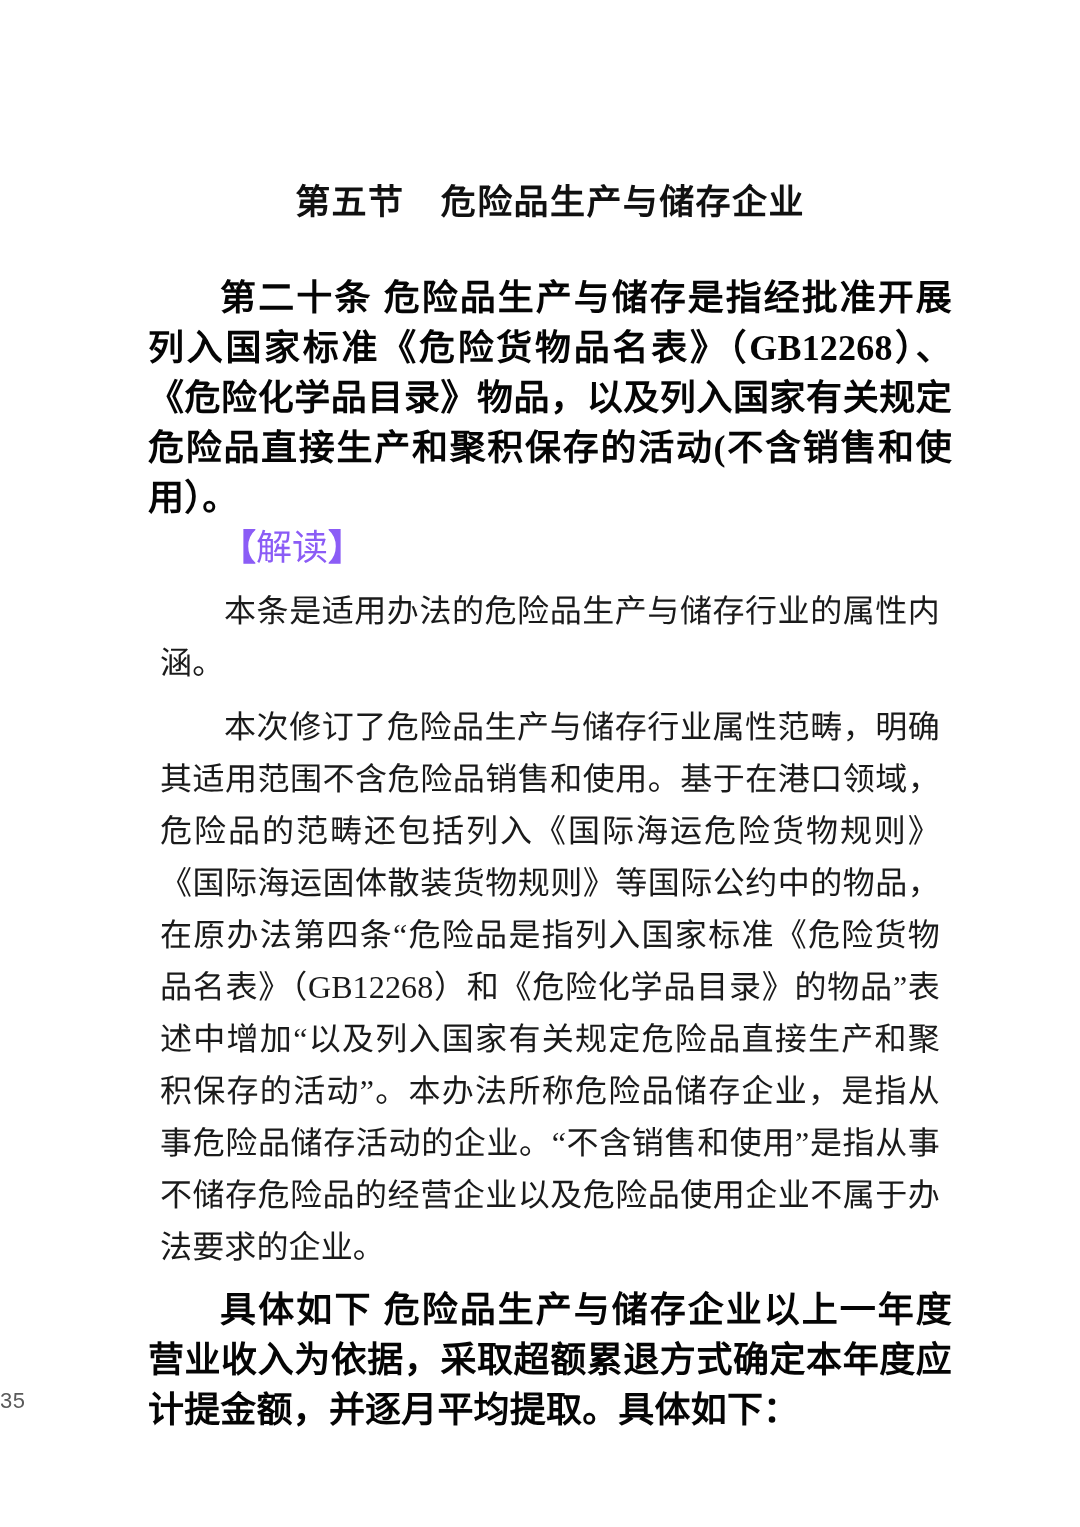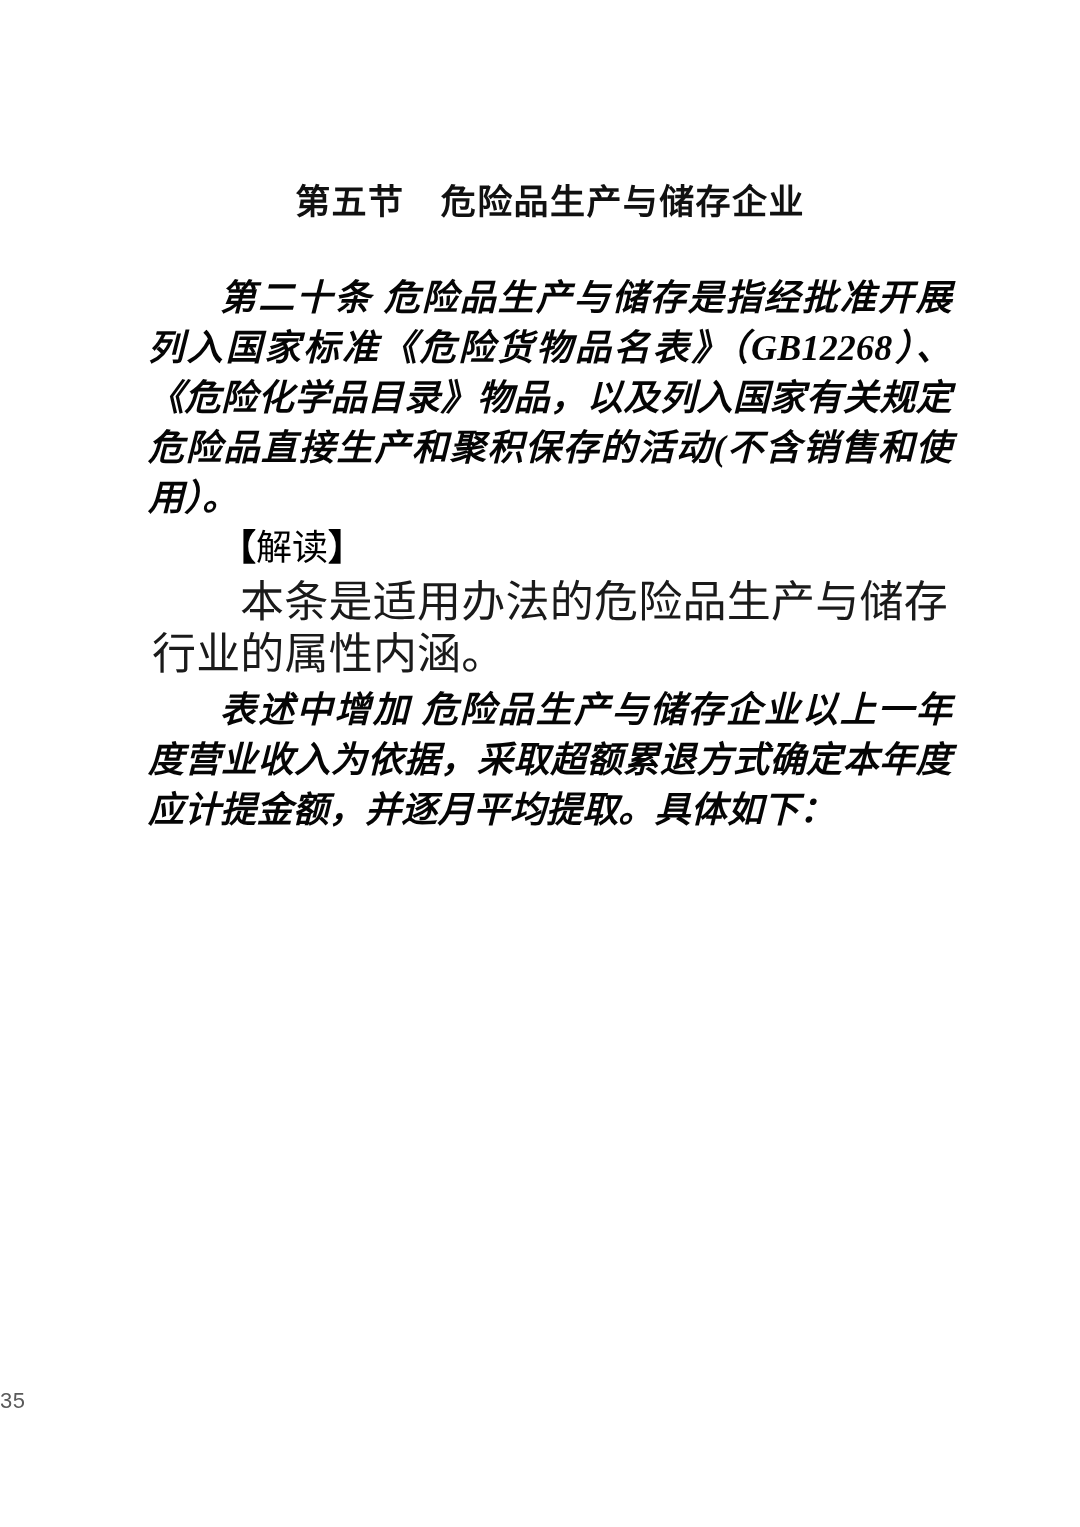--- a/index.html
+++ b/index.html
@@ -48,56 +48,55 @@
   
   .clause {
     font-size: 36px;
     font-weight: 700;
     line-height: 50px;
     text-align: justify;
     text-justify: inter-ideograph;
     letter-spacing: 0.005em;
     margin: 0 0 0 0;
     color: #050505;
-    font-style: italic;
   }
 
   .clause.indent {
     text-indent: 2em;
   }
 
   .clause-label {
     font-family: "Liberation Sans", "DejaVu Sans", sans-serif;
     font-weight: 700;
     letter-spacing: 0.01em;
   }
 
   
   .read-marker {
     font-size: 36px;
     font-weight: 500;
     line-height: 50px;
     text-indent: 2em;
     margin: 0;
-    color: #000000;
+    color: #8b5cf6;
   }
 
   .read-marker .bracket {
     font-weight: 700;
   }
 
   
   .interp {
-    font-size: 44px;
+    font-size: 32px;
     font-weight: 400;
     line-height: 52px;
     text-align: justify;
     text-justify: inter-ideograph;
     text-indent: 2em;
-    margin: 4px;
+    margin: 12px;
     color: #1a1a1a;
     letter-spacing: 0.004em;
   }
   .gap-lg { height: 34px; }
 
   
   .page-number {
     position: absolute;
     left: 0;
     right: 0;
@@ -119,22 +118,23 @@
 
     <h1 class="section-title">第五节　危险品生产与储存企业</h1>
 
     <p class="clause indent"><span class="clause-label">第二十条</span><span> 危险品生产与储存是指经批准开展列入国家标准《危险货物品名表》（GB12268）、《危险化学品目录》物品，以及列入国家有关规定危险品直接生产和聚积保存的活动(不含销售和使用）。</span></p>
 
 
     <p class="read-marker"><span class="bracket">【</span><span>解读</span><span class="bracket">】</span></p>
 
     <p class="interp">本条是适用办法的危险品生产与储存行业的属性内涵。</p>
 
+    <p class="interp">本次修订了危险品生产与储存行业属性范畴，明确其适用范围不含危险品销售和使用。基于在港口领域，危险品的范畴还包括列入《国际海运危险货物规则》《国际海运固体散装货物规则》等国际公约中的物品，在原办法第四条“危险品是指列入国家标准《危险货物品名表》（GB12268）和《危险化学品目录》的物品”表述中增加“以及列入国家有关规定危险品直接生产和聚积保存的活动”。本办法所称危险品储存企业，是指从事危险品储存活动的企业。“不含销售和使用”是指从事不储存危险品的经营企业以及危险品使用企业不属于办法要求的企业。</p>
 
-    <p class="clause indent"><span class="clause-label">表述中增加</span><span> 危险品生产与储存企业以上一年度营业收入为依据，采取超额累退方式确定本年度应计提金额，并逐月平均提取。具体如下：</span></p>
+    <p class="clause indent"><span class="clause-label">具体如下</span><span> 危险品生产与储存企业以上一年度营业收入为依据，采取超额累退方式确定本年度应计提金额，并逐月平均提取。具体如下：</span></p>
 
     <div class="gap-lg"></div>
 
   </div>
 
   <div class="page-number">35</div>
 
 </div>
 
 </body></html>

